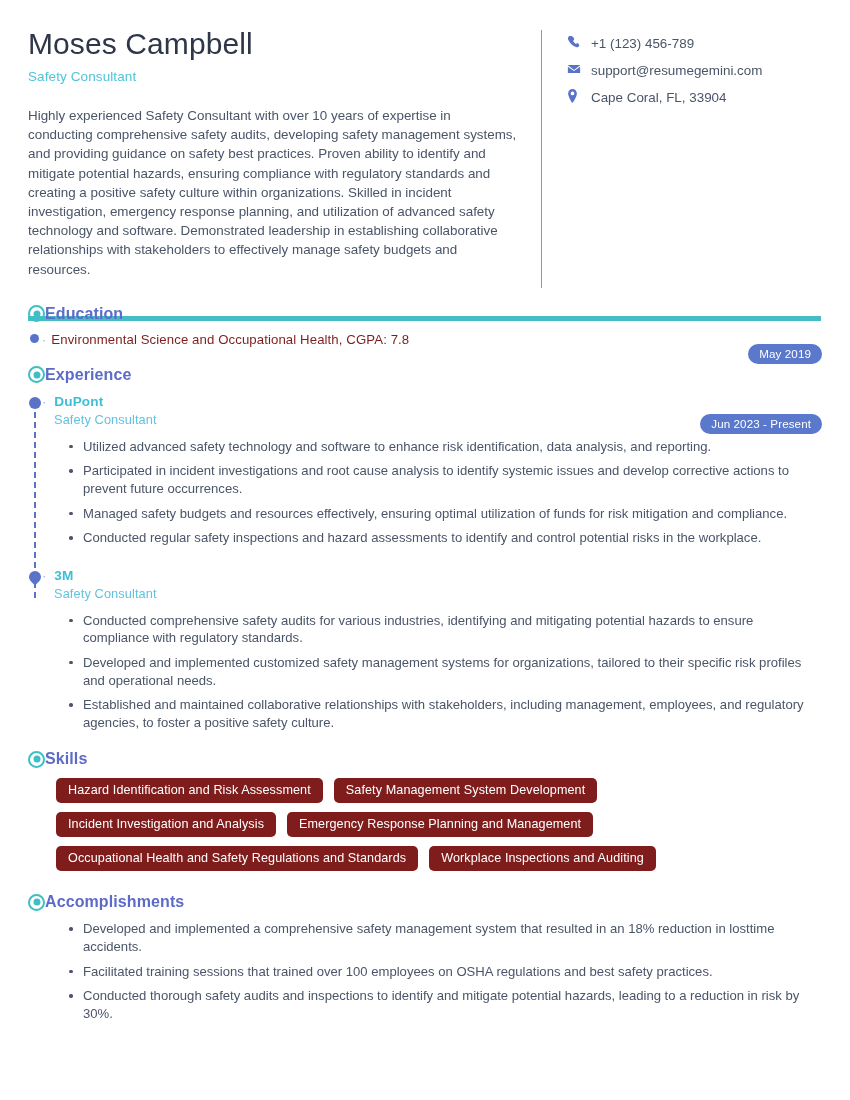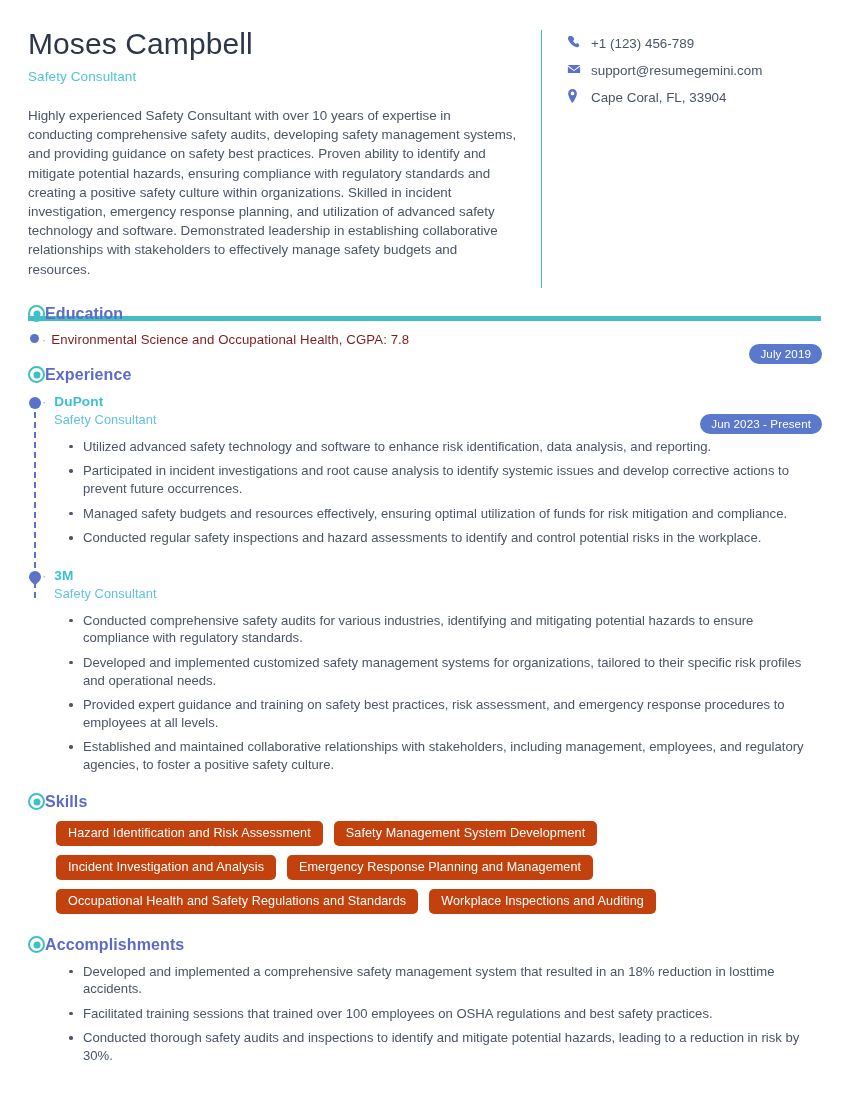--- a/index.html
+++ b/index.html
@@ -249,21 +249,21 @@
 
   
   .skills-wrap {
     display: flex;
     flex-wrap: wrap;
     gap: 9px 11px;
     margin-top: 10px;
     margin-left: 28px;
   }
   .skill-pill {
-    background: #c2410c;
+    background: #7f1d1d;
     color: #ffffff;
     font-size: 12.6px;
     padding: 5px 12px 6px 12px;
     border-radius: 5px;
     letter-spacing: 0.1px;
   }
 </style>
 </head>
 <body>
 
@@ -315,21 +315,21 @@
     <div class="section" style="margin-top:18px;">
       <div class="section-head">
         <span class="sec-icon"></span>
         <span class="section-title">Education</span>
       </div>
       <div class="edu-item">
         <span class="edu-dot"></span>
         <span class="edu-dash">·</span>
         <span class="edu-text">Environmental Science and Occupational Health, CGPA: 7.8</span>
       </div>
-      <span class="badge" style="right:0; top:39px;">July 2019</span>
+      <span class="badge" style="right:0; top:39px;">May 2019</span>
     </div>
 
     <div class="section" style="margin-top:19px;">
       <div class="section-head">
         <span class="sec-icon"></span>
         <span class="section-title">Experience</span>
       </div>
 
       <div class="exp-block">
         <div class="timeline" style="height:196px;"></div>
@@ -353,21 +353,20 @@
         <div class="exp-entry" style="margin-top:21px;">
           <span class="exp-marker teardrop"></span>
           <div class="exp-company-row">
             <span class="exp-dash">·</span>
             <span class="exp-company">3M</span>
           </div>
           <div class="exp-role">Safety Consultant</div>
           <ul class="bullets">
             <li>Conducted comprehensive safety audits for various industries, identifying and mitigating potential hazards to ensure compliance with regulatory standards.</li>
             <li>Developed and implemented customized safety management systems for organizations, tailored to their specific risk profiles and operational needs.</li>
-            <li>Provided expert guidance and training on safety best practices, risk assessment, and emergency response procedures to employees at all levels.</li>
             <li>Established and maintained collaborative relationships with stakeholders, including management, employees, and regulatory agencies, to foster a positive safety culture.</li>
           </ul>
         </div>
       </div>
     </div>
 
     <div class="section" style="margin-top:19px;">
       <div class="section-head">
         <span class="sec-icon"></span>
         <span class="section-title">Skills</span>

